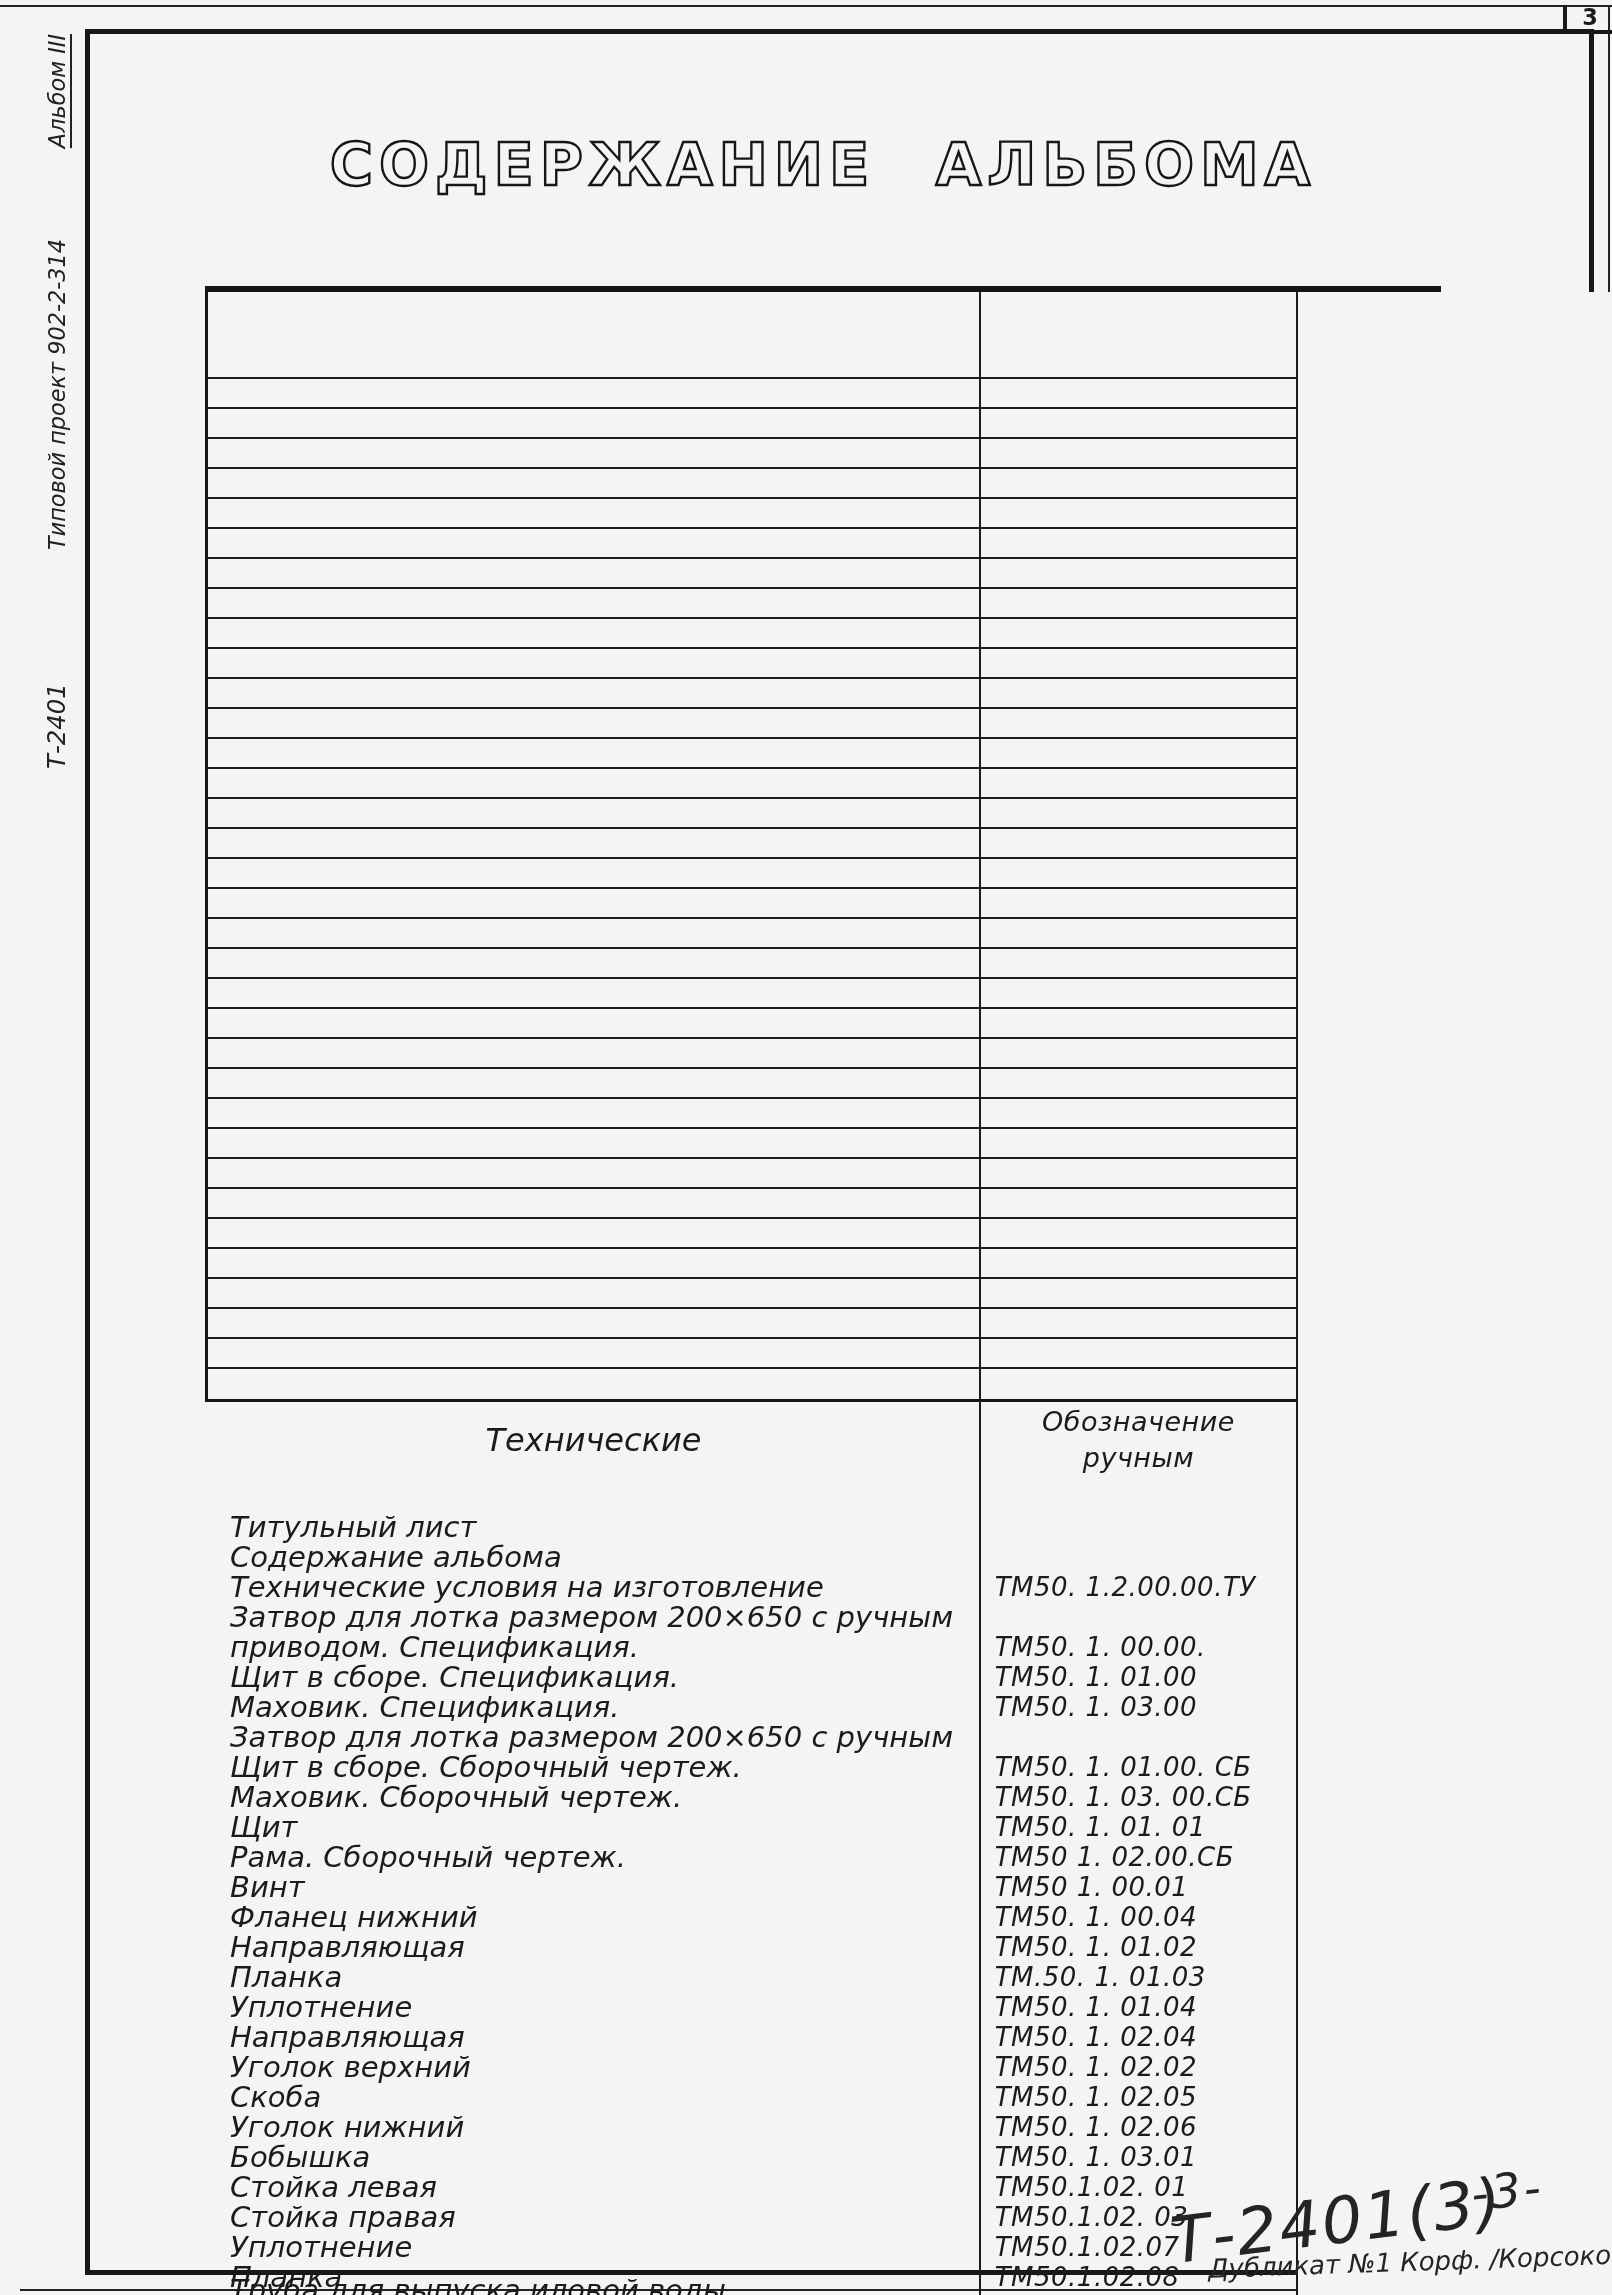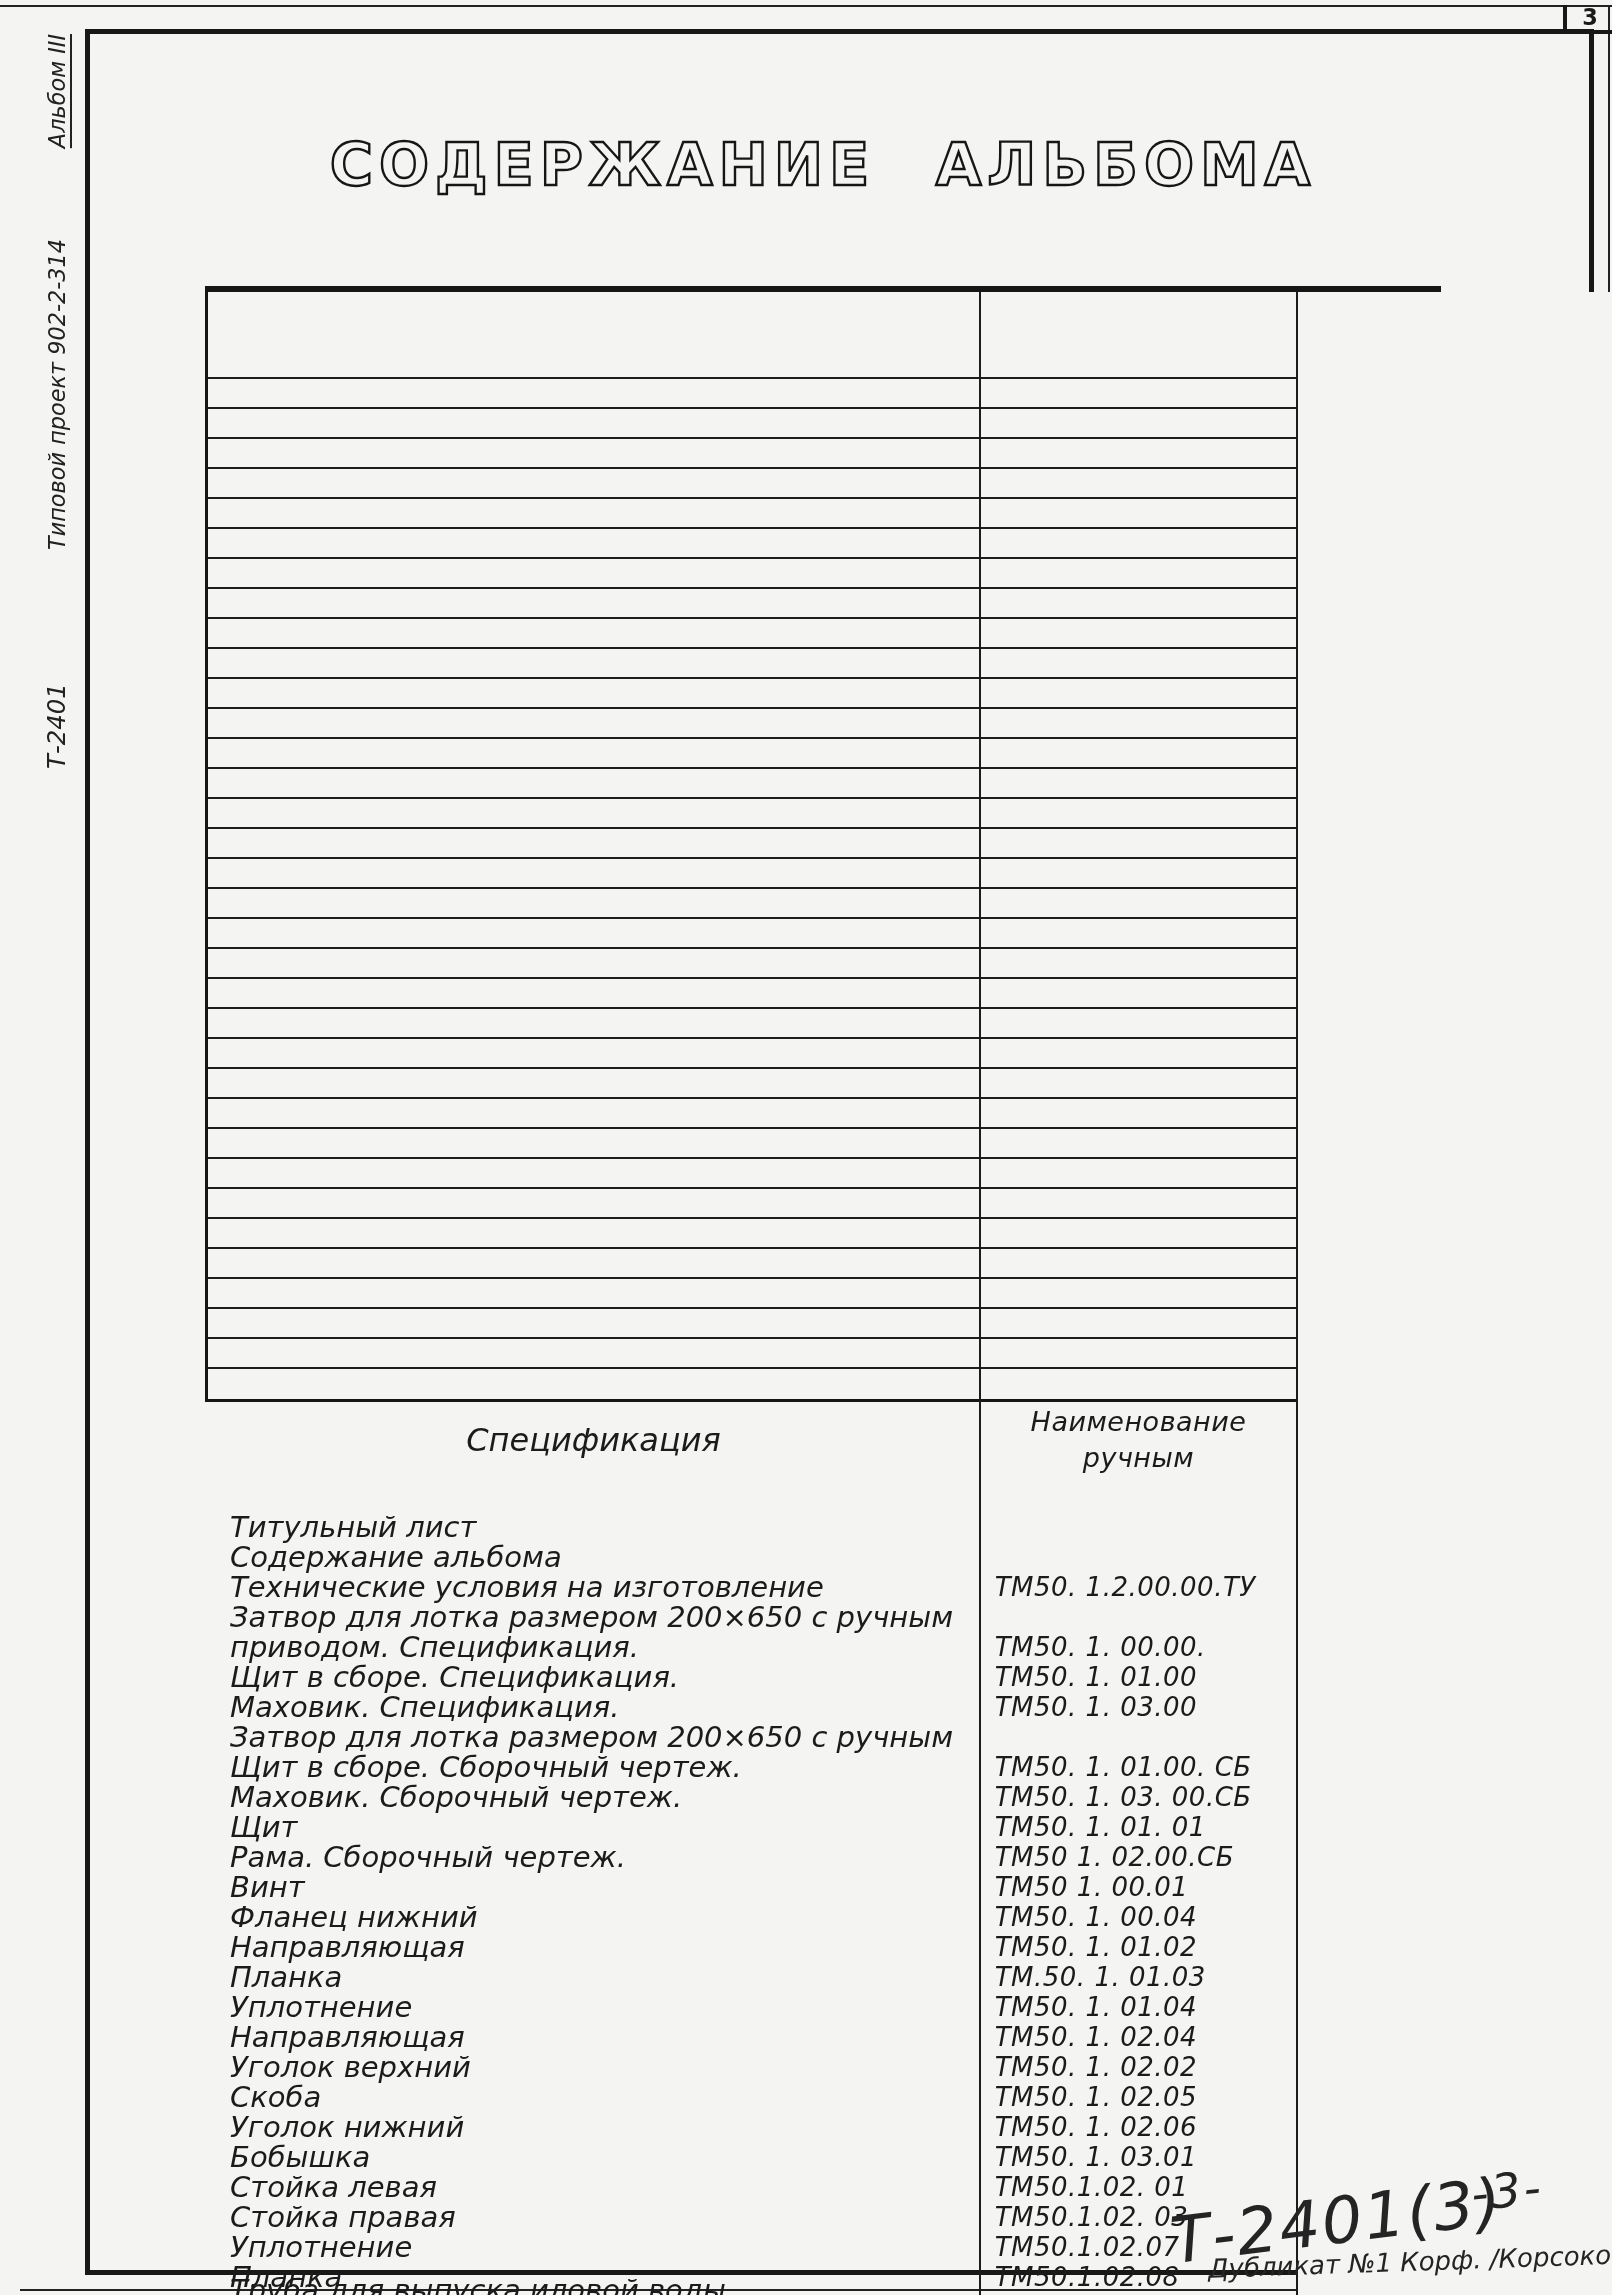--- a/index.html
+++ b/index.html
@@ -107,24 +107,24 @@
   </div>
   <div class="sidebar2">
     <span>Т-2401</span>
   </div>
 
   <div class="doc-title">СОДЕРЖАНИЕ АЛЬБОМА</div>
 
   <div class="album-table">
     <div class="tr header">
       <div class="td name">
-        <span>Спецификация</span>
+        <span>Технические</span>
       </div>
       <div class="td designation">
-        <span>Наименование</span>
+        <span>Обозначение</span>
         <span>ручным</span>
       </div>
       <div class="td page">
         
         
       </div>
     </div>
 
   <div class="tr">
         <div class="td name">Титульный лист</div>

